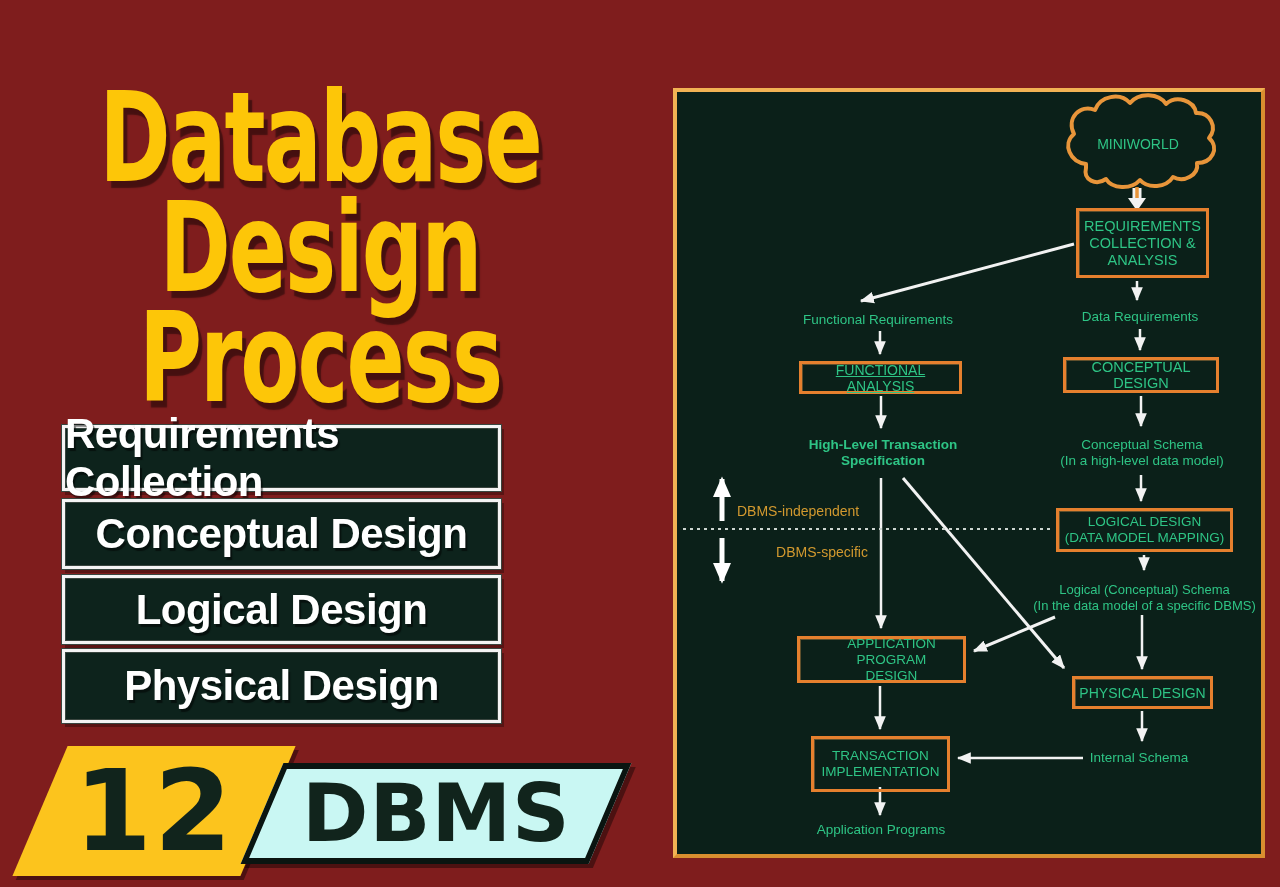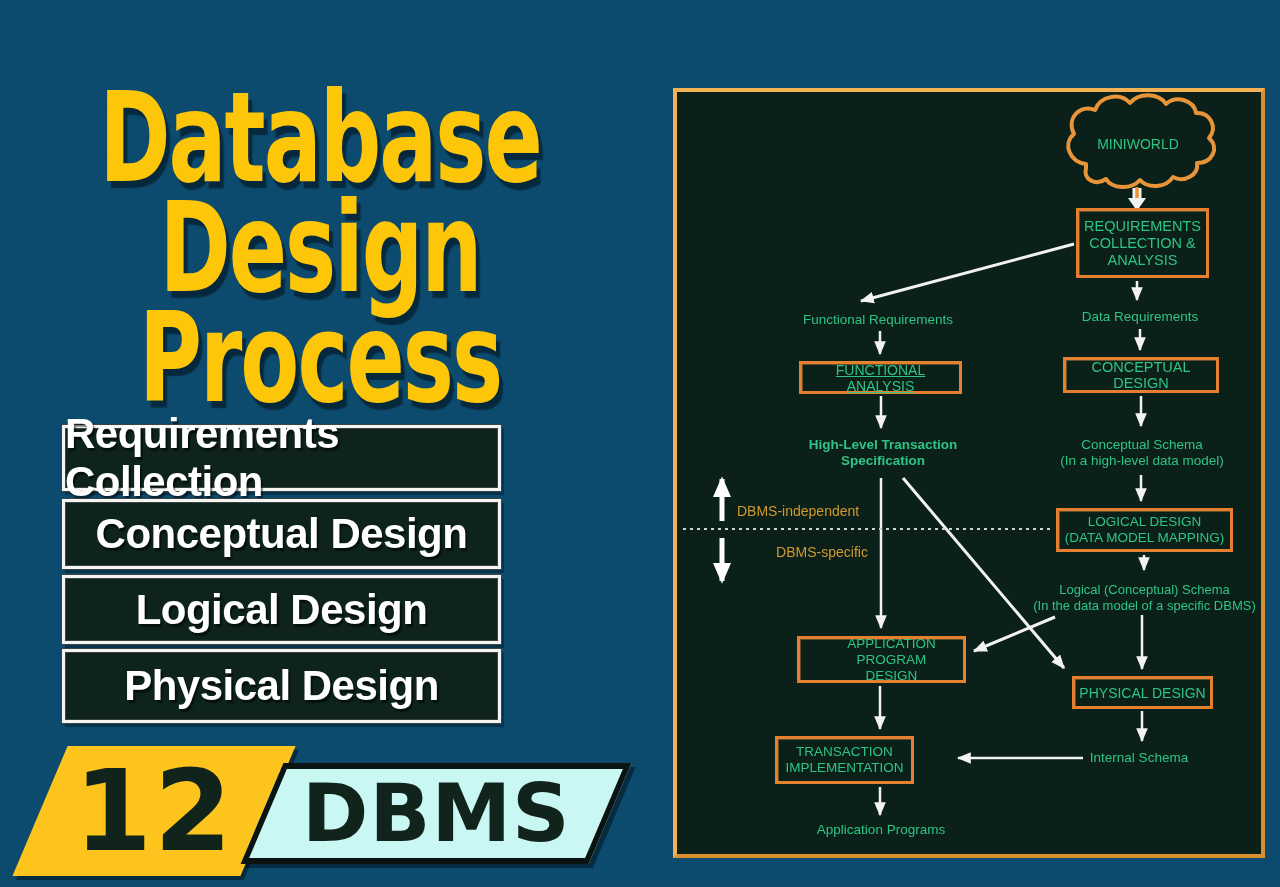--- a/index.html
+++ b/index.html
@@ -1,18 +1,18 @@
 <!DOCTYPE html>
 <html><head>
 <meta charset="utf-8">
 <style>
   html,body{margin:0;padding:0;background:#0c211a;}
   .stage{
     position:relative;width:1280px;height:887px;overflow:hidden;
-    background:#0c4a6e;
+    background:#7f1d1d;
     font-family:"Liberation Sans", sans-serif;
   }
   
   .title{
     position:absolute;left:8px;top:82px;width:624px;
     text-align:center;color:#fdc608;
     font-family:"DejaVu Sans", sans-serif;
     font-weight:800;font-size:86px;line-height:76px;letter-spacing:-2px;
     transform:scaleY(1.45);transform-origin:top center;
     text-shadow:4px 5px 1px rgba(0,0,0,0.45);
@@ -169,21 +169,21 @@
     <span>LOGICAL DESIGN
 (DATA MODEL MAPPING)</span>
   </div>
   <div class="dnode" style="left:797px;top:636px;width:169px;height:47px;font-size:13.5px;line-height:16px;padding-left:20px;">
     <span>APPLICATION PROGRAM
 DESIGN</span>
   </div>
   <div class="dnode" style="left:1072px;top:676px;width:141px;height:33px;font-size:14px;">
     <span>PHYSICAL DESIGN</span>
   </div>
-  <div class="dnode" style="left:775px;top:736px;width:139px;height:48px;font-size:13.5px;line-height:16px;">
+  <div class="dnode" style="left:811px;top:736px;width:139px;height:56px;font-size:13.5px;line-height:16px;">
     <span>TRANSACTION
 IMPLEMENTATION</span>
   </div>
 
   <div class="dlabel" style="left:778px;top:312px;width:200px;">Functional Requirements</div>
   <div class="dlabel" style="left:1040px;top:309px;width:200px;">Data Requirements</div>
   <div class="dlabel" style="left:783px;top:437px;width:200px;font-weight:bold;">High-Level Transaction
 Specification</div>
   <div class="dlabel" style="left:1022px;top:437px;width:240px;">Conceptual Schema
 (In a high-level data model)</div>

